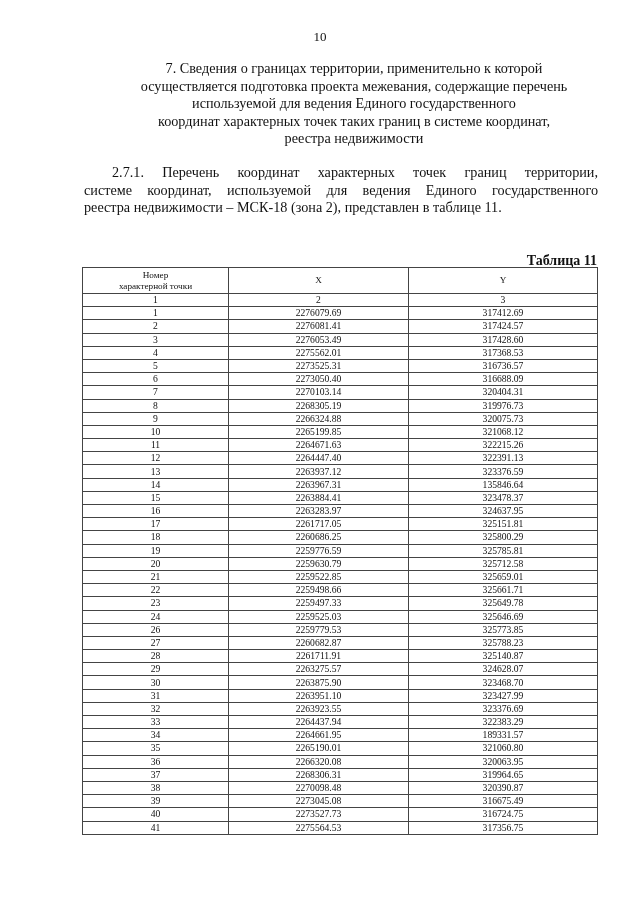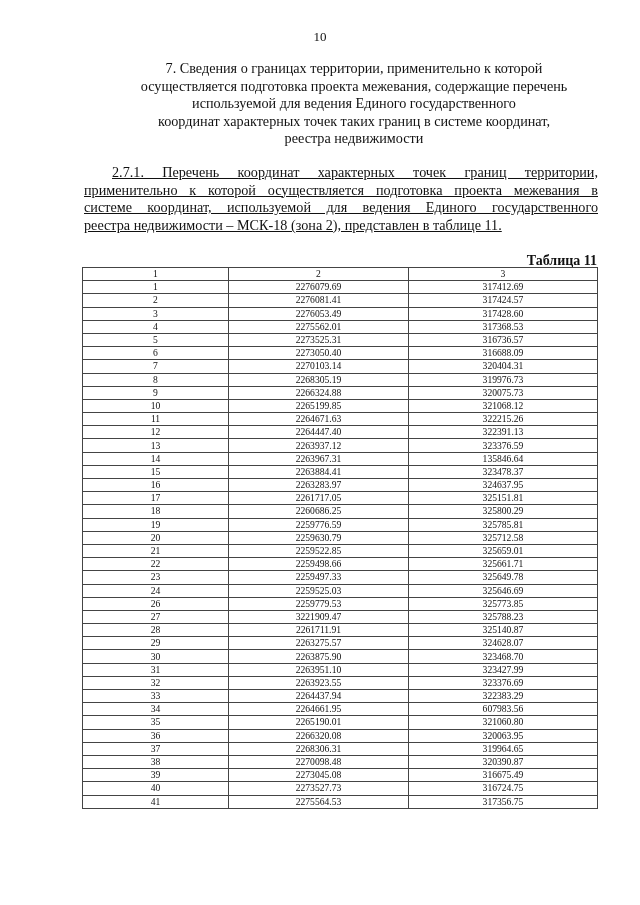--- a/index.html
+++ b/index.html
@@ -4,21 +4,21 @@
 <style>
   html, body { margin: 0; padding: 0; background: #ffffff; }
   body { width: 640px; height: 905px; position: relative; overflow: hidden;
          font-family: "Liberation Serif", "DejaVu Serif", serif; color: #111; }
   .page-num { position: absolute; top: 29px; left: 0; width: 640px; text-align: center; font-size: 13px; }
   .section-title { position: absolute; top: 60px; left: 104px; width: 500px; text-align: center;
                    font-size: 14.2px; line-height: 17.6px; }
   .section-title div { white-space: nowrap; }
   .para { position: absolute; top: 164px; left: 84px; width: 514px; font-size: 14.2px; line-height: 17.6px;
           text-align: justify; }
-  .para .line { display: block; text-align: justify; text-align-last: justify; white-space: nowrap; text-decoration: underline; }
+  .para .line { display: block; text-align: justify; text-align-last: justify; white-space: nowrap; }
   .para .line.last { text-align-last: left; }
   .para .line.first { text-indent: 28px; }
   .table-caption { position: absolute; top: 253px; right: 43px; font-size: 14px; font-weight: bold; }
   table.coords { position: absolute; top: 267px; left: 82px; width: 515px; border-collapse: collapse;
                  font-size: 9.6px; table-layout: fixed; }
   table.coords td, table.coords th { border: 1px solid #444; text-align: center; padding: 0;
                  height: 12.2px; line-height: 12px; font-weight: normal; }
   table.coords th.h { height: 25px; line-height: 11px; font-size: 9.2px; }
   col.c1 { width: 146px; } col.c2 { width: 180px; } col.c3 { width: 189px; }
 </style>
@@ -30,35 +30,42 @@
 <div class="section-title">
   <div>7. Сведения о границах территории, применительно к которой</div>
   <div>осуществляется подготовка проекта межевания, содержащие перечень</div>
   <div>используемой для ведения Единого государственного</div>
   <div>координат характерных точек таких границ в системе координат,</div>
   <div>реестра недвижимости</div>
 </div>
 
 <div class="para">
   <span class="line first">2.7.1. Перечень координат характерных точек границ территории,</span>
-  <span class="line">применительно к которой осуществляется подготовка проекта межевания в</span>
   <span class="line">системе координат, используемой для ведения Единого государственного</span>
   <span class="line last">реестра недвижимости – МСК-18 (зона 2), представлен в таблице 11.</span>
 </div>
 
 <div class="table-caption">Таблица 11</div>
 
 <table class="coords">
   <colgroup>
       <col class="c1">
       <col class="c2">
       <col class="c3">
     </colgroup>
   <thead>
     <tr>
+      <th class="h">
+        <span>Номер</span><br>
+        <span>характерной точки</span>
+      </th>
+      <th class="h">X</th>
+      <th class="h">Y</th>
+    </tr>
+    <tr>
       <td>1</td>
       <td>2</td>
       <td>3</td>
     </tr>
   </thead>
   <tbody id="rows">
       <tr>
         <td>1</td>
         <td>2276079.69</td>
         <td>317412.69</td>
@@ -178,21 +185,21 @@
         <td>2259525.03</td>
         <td>325646.69</td>
       </tr>
       <tr>
         <td>26</td>
         <td>2259779.53</td>
         <td>325773.85</td>
       </tr>
       <tr>
         <td>27</td>
-        <td>3221909.47</td>
+        <td>2260682.87</td>
         <td>325788.23</td>
       </tr>
       <tr>
         <td>28</td>
         <td>2261711.91</td>
         <td>325140.87</td>
       </tr>
       <tr>
         <td>29</td>
         <td>2263275.57</td>
@@ -214,21 +221,21 @@
         <td>323376.69</td>
       </tr>
       <tr>
         <td>33</td>
         <td>2264437.94</td>
         <td>322383.29</td>
       </tr>
       <tr>
         <td>34</td>
         <td>2264661.95</td>
-        <td>607983.56</td>
+        <td>189331.57</td>
       </tr>
       <tr>
         <td>35</td>
         <td>2265190.01</td>
         <td>321060.80</td>
       </tr>
       <tr>
         <td>36</td>
         <td>2266320.08</td>
         <td>320063.95</td>

